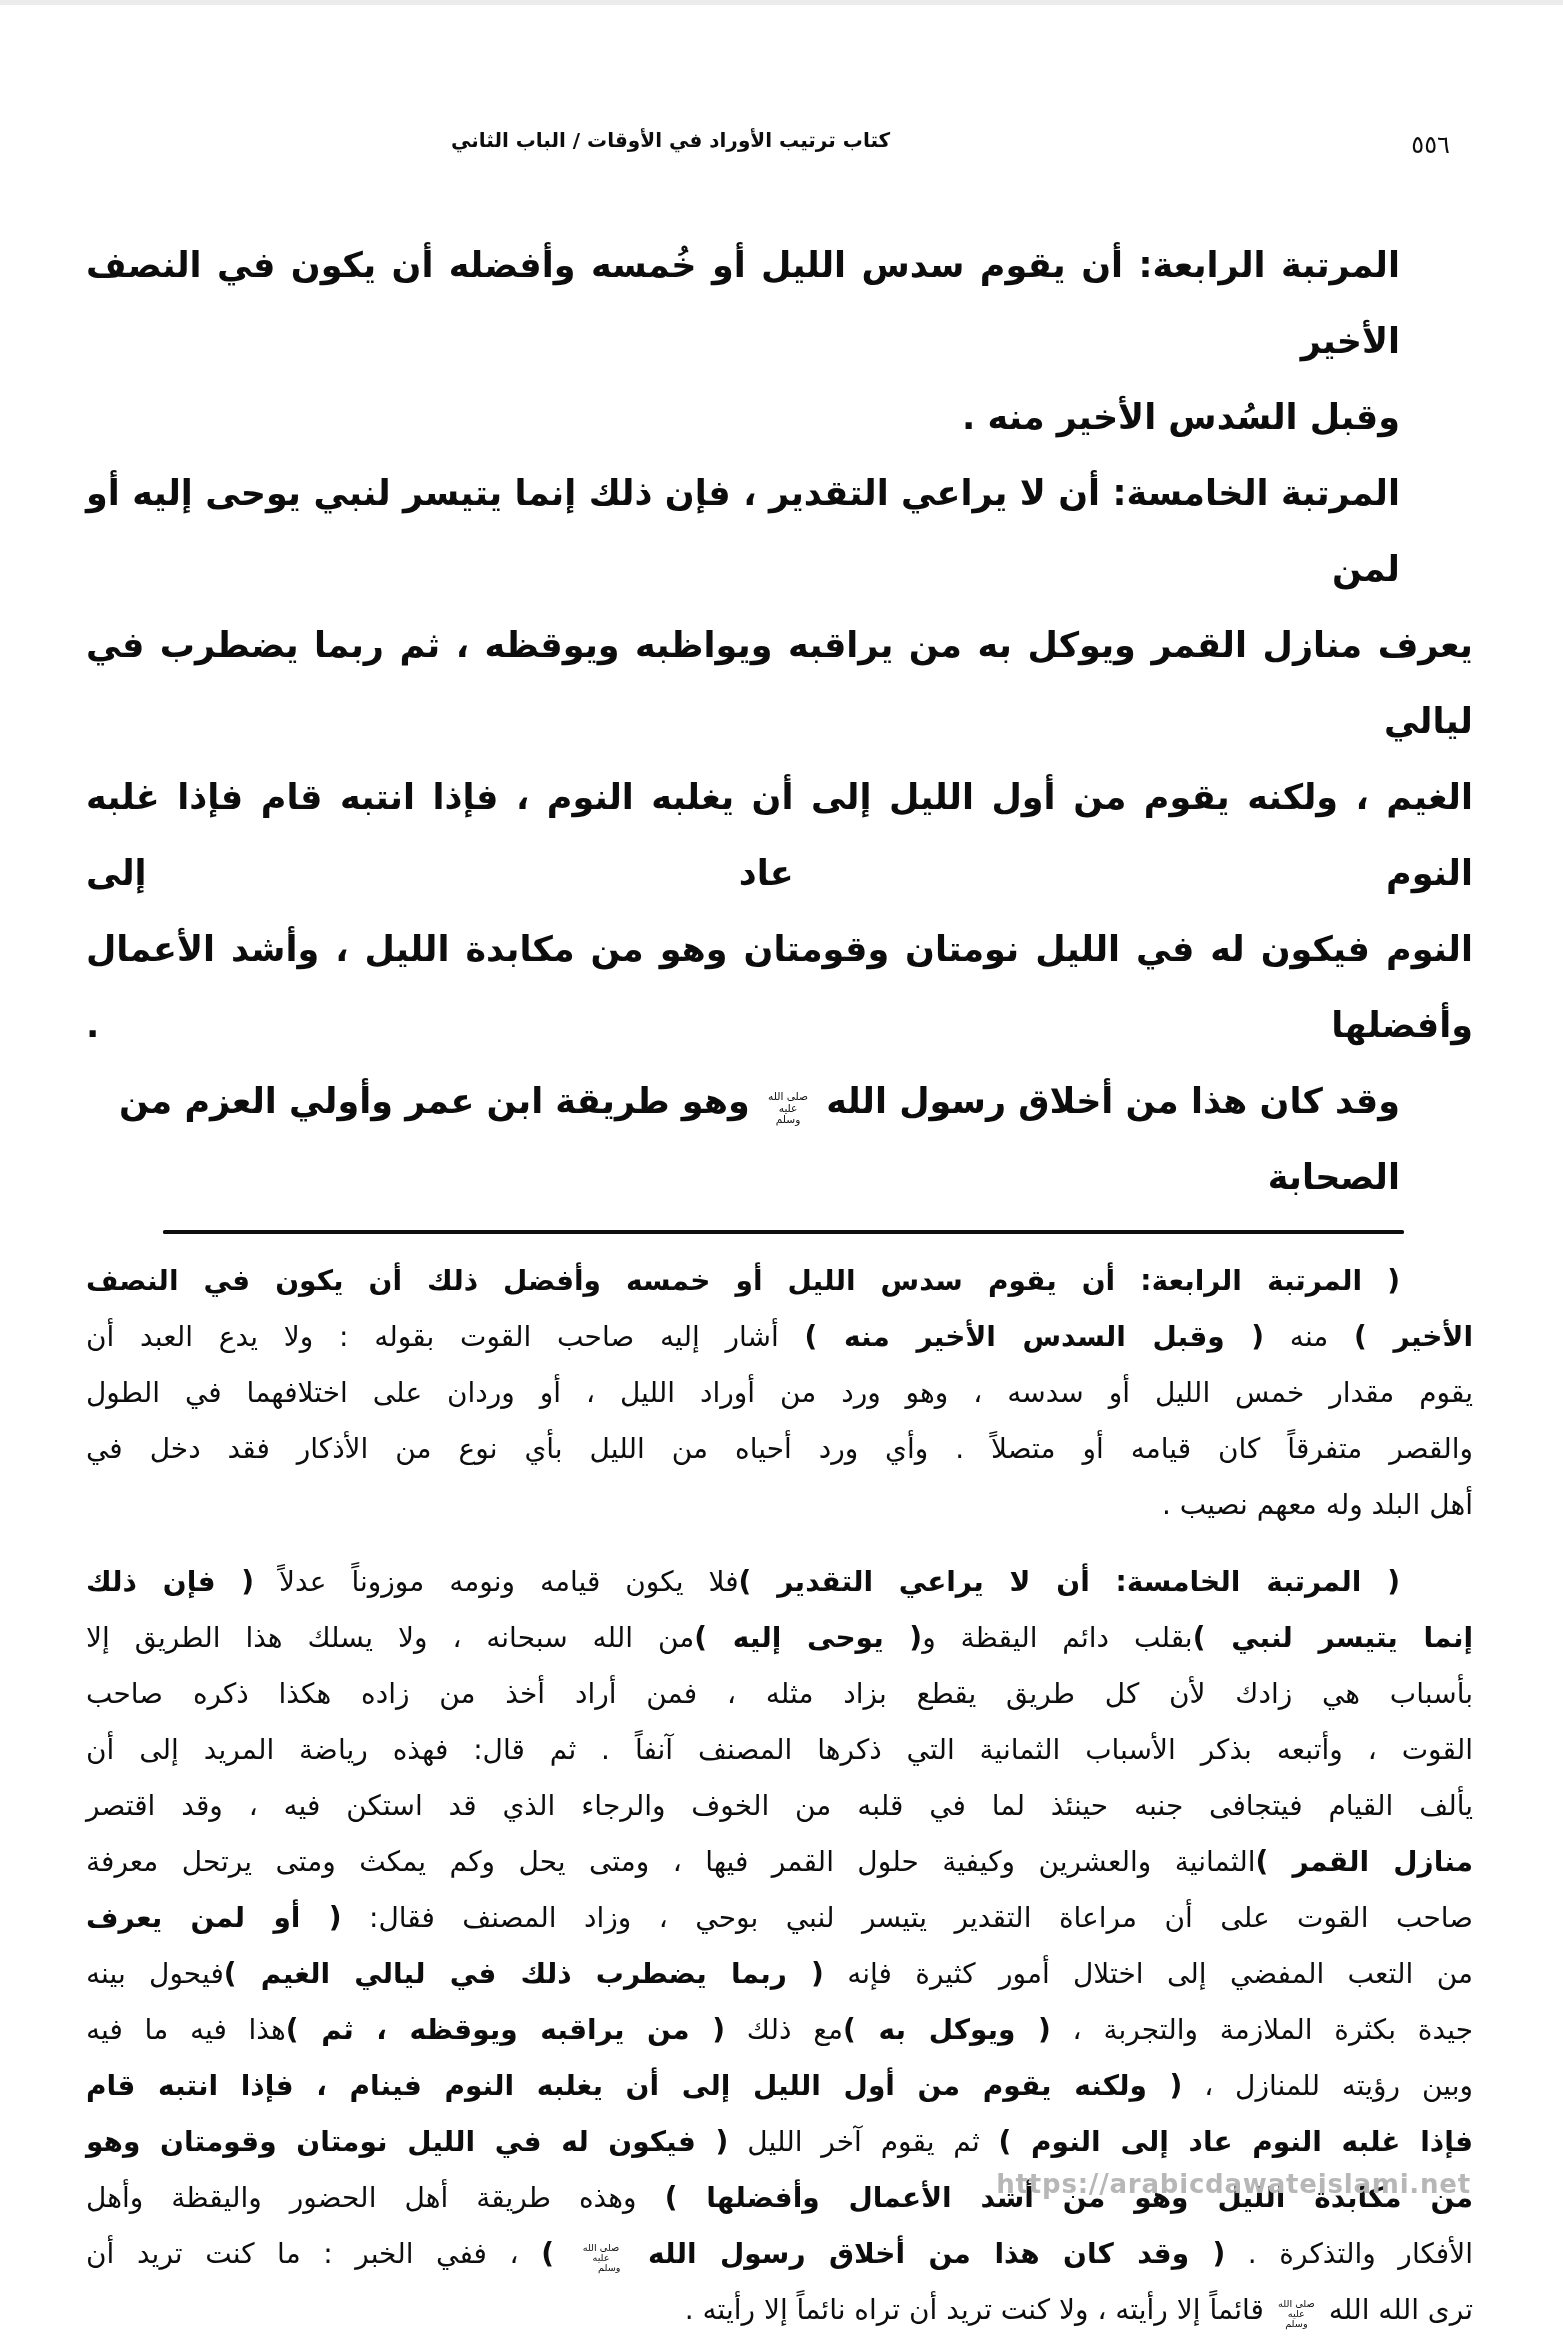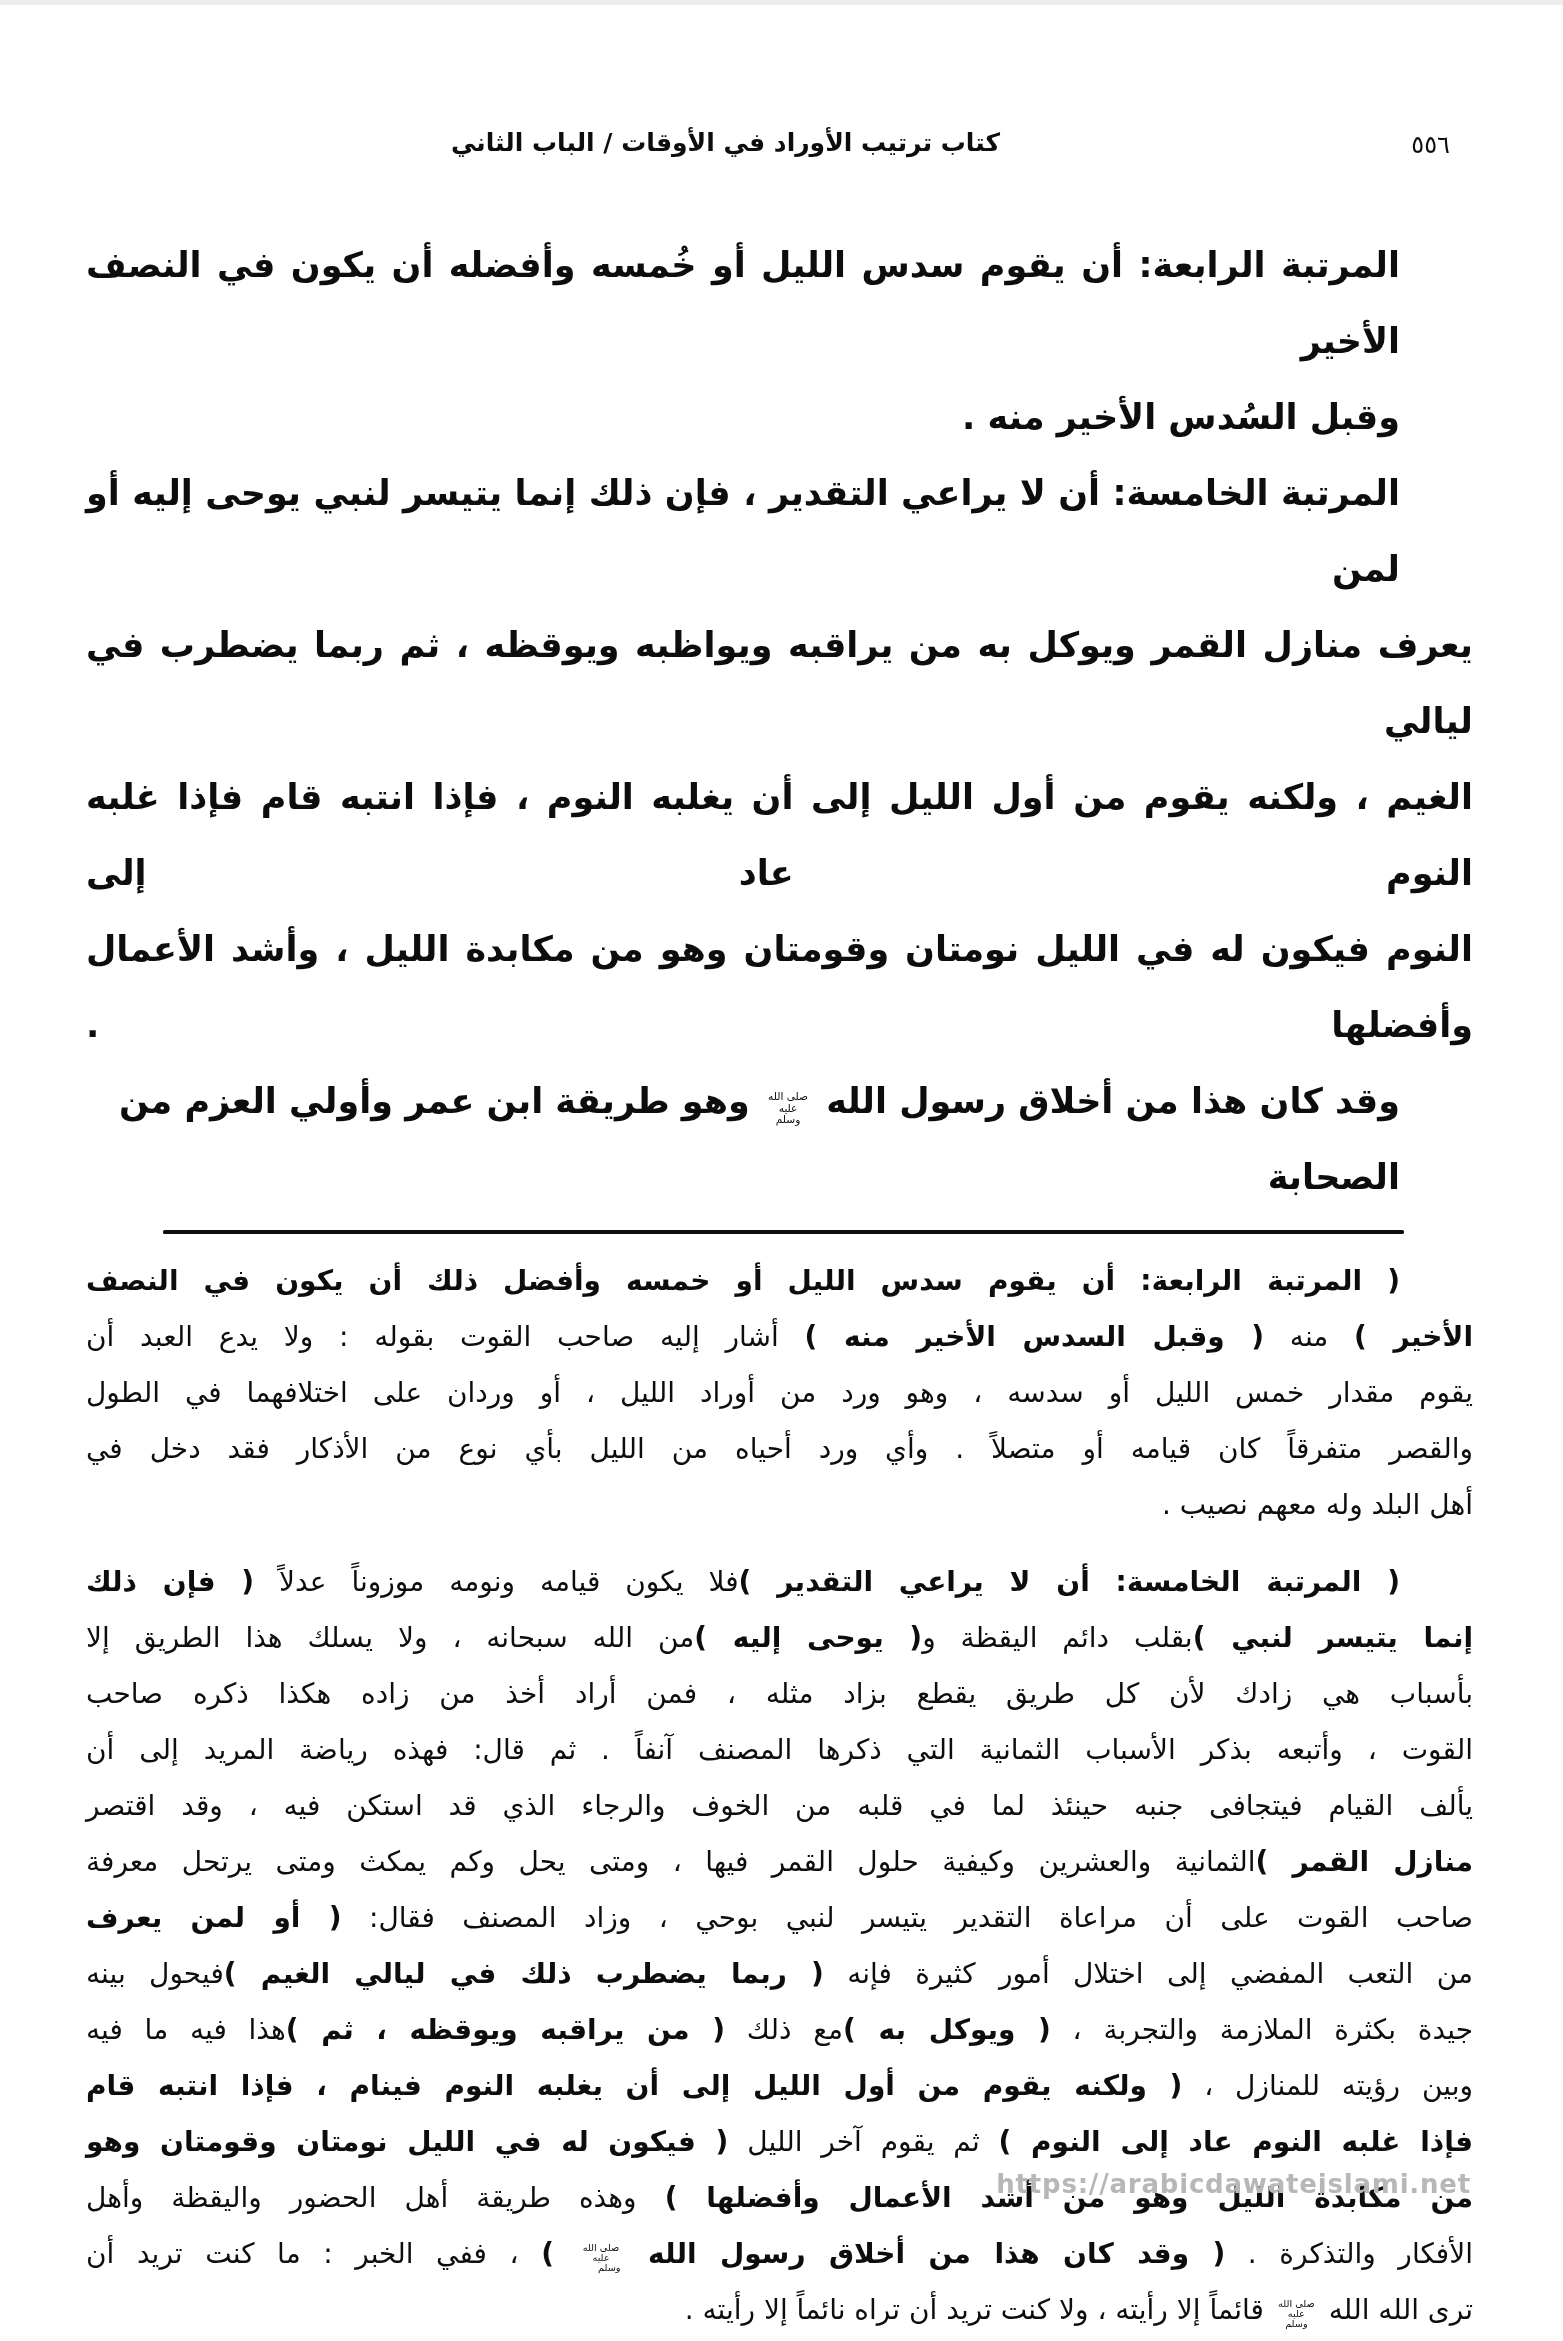--- a/index.html
+++ b/index.html
@@ -10,21 +10,21 @@
     font-family:"DejaVu Sans", sans-serif;
     color:#0d0d0d;
     direction:rtl;
     overflow:hidden;
     border-top:5.7px solid #ececec;
     box-sizing:border-box;
   }
   .header{position:relative;height:58px;margin-top:123px;}
   .header-title{
     position:absolute;left:451px;top:0;
-    font-size:25px;font-weight:700;white-space:nowrap;
+    font-size:20px;font-weight:700;white-space:nowrap;
     direction:rtl;
   }
   .page-num{
     position:absolute;right:114px;top:3.2px;
     font-size:24px;font-weight:400;
   }
   .content{padding:0 91px 0 86px;}
   #matn{margin-top:41px;}
   #matn .tline{
     font-size:35px;line-height:76px;font-weight:700;

